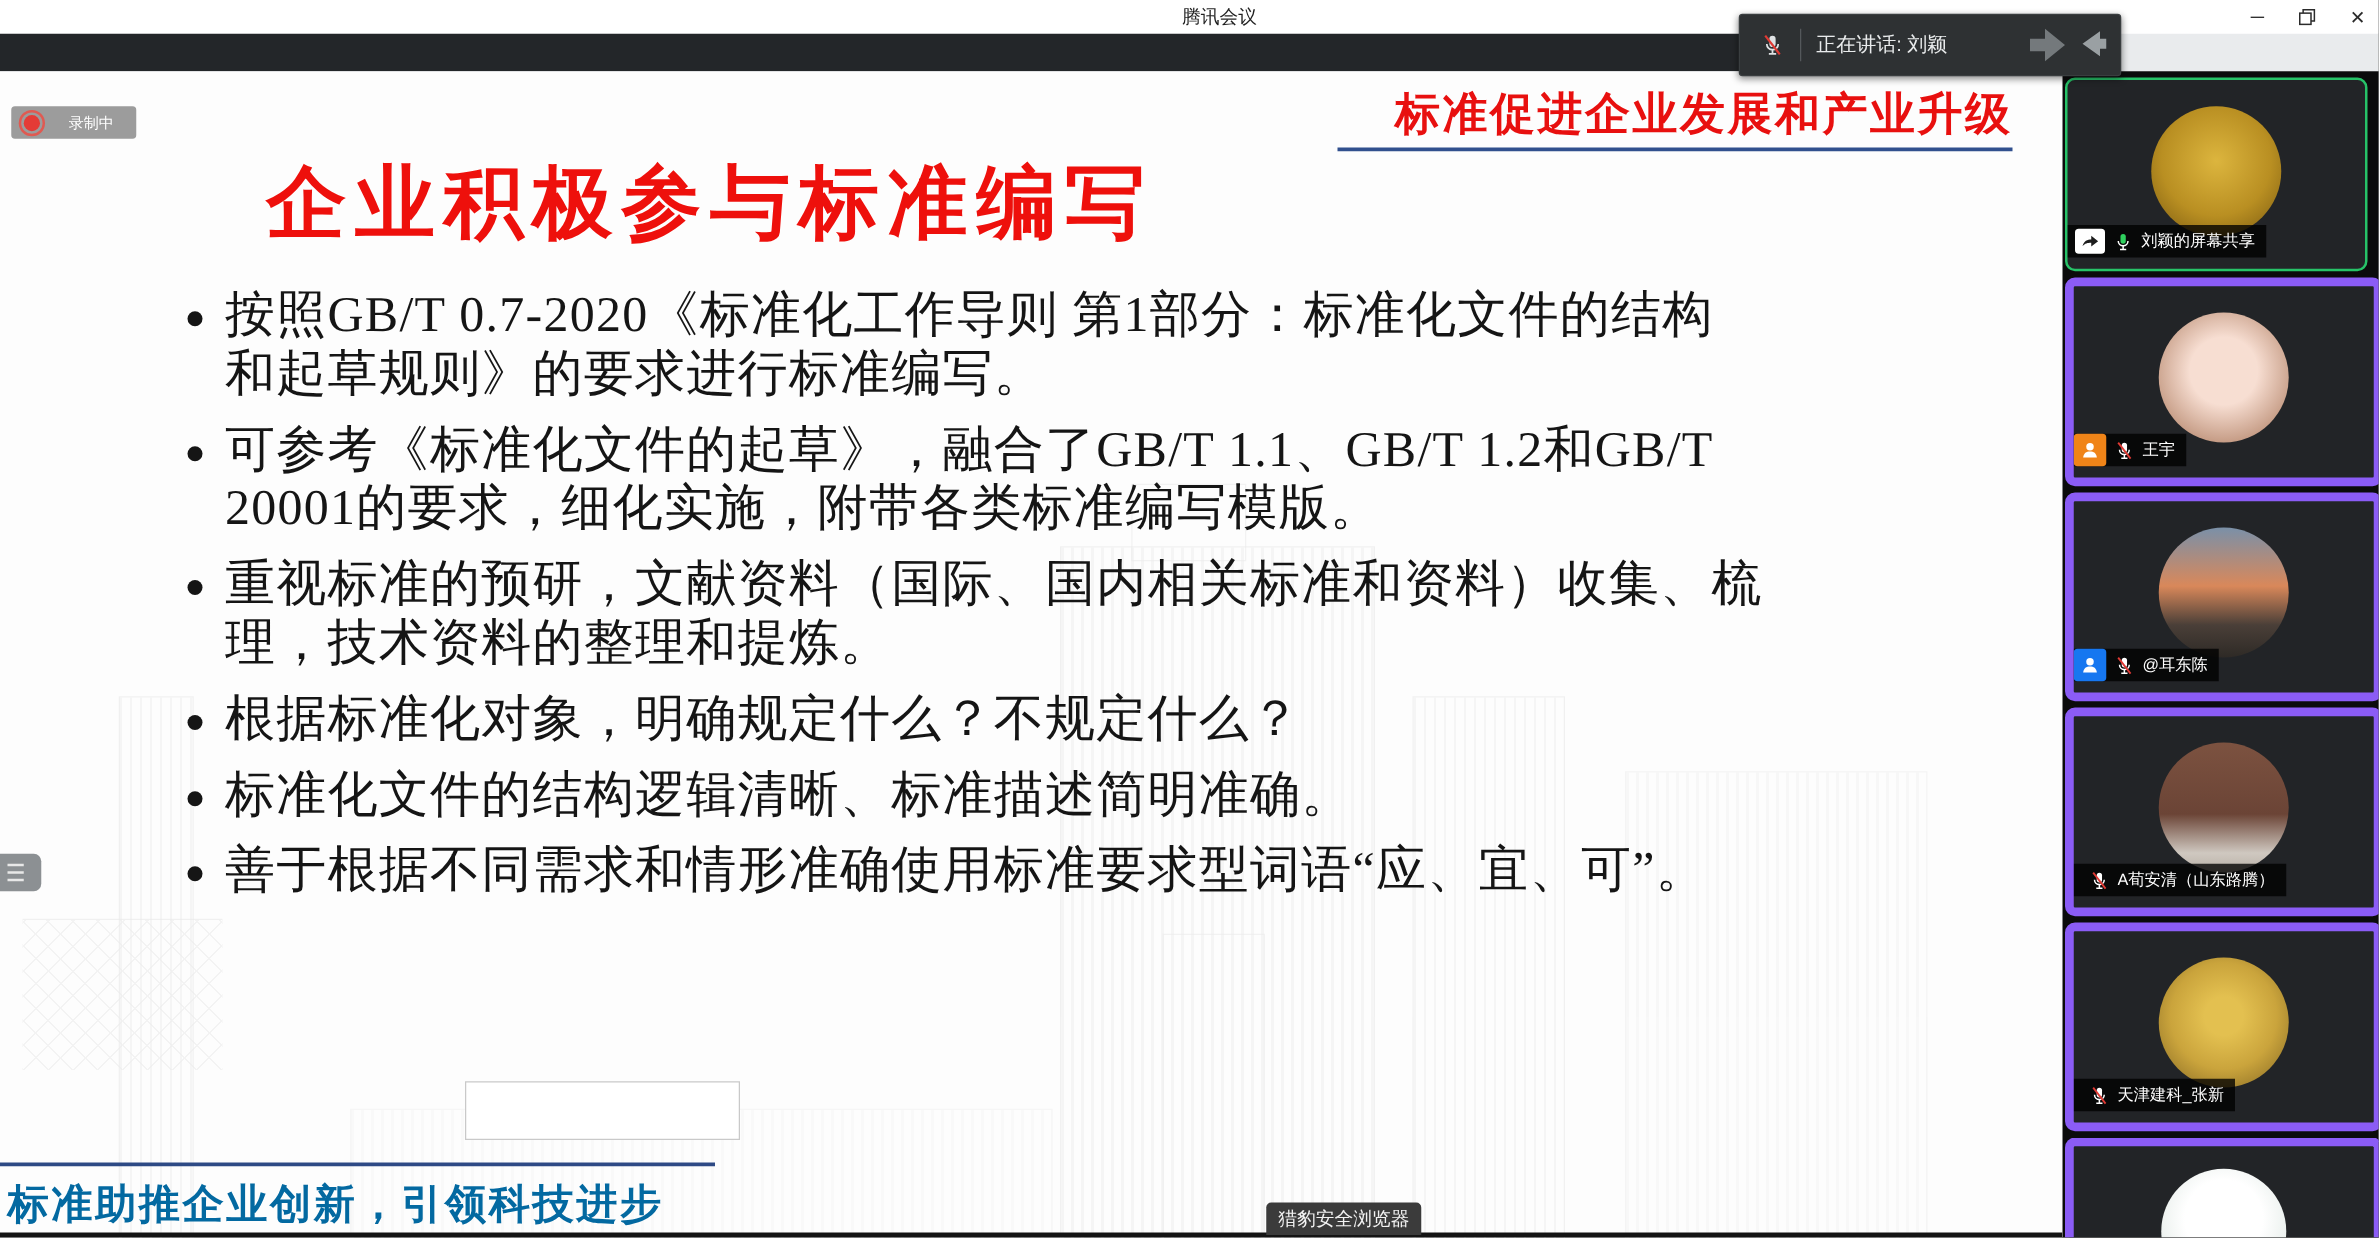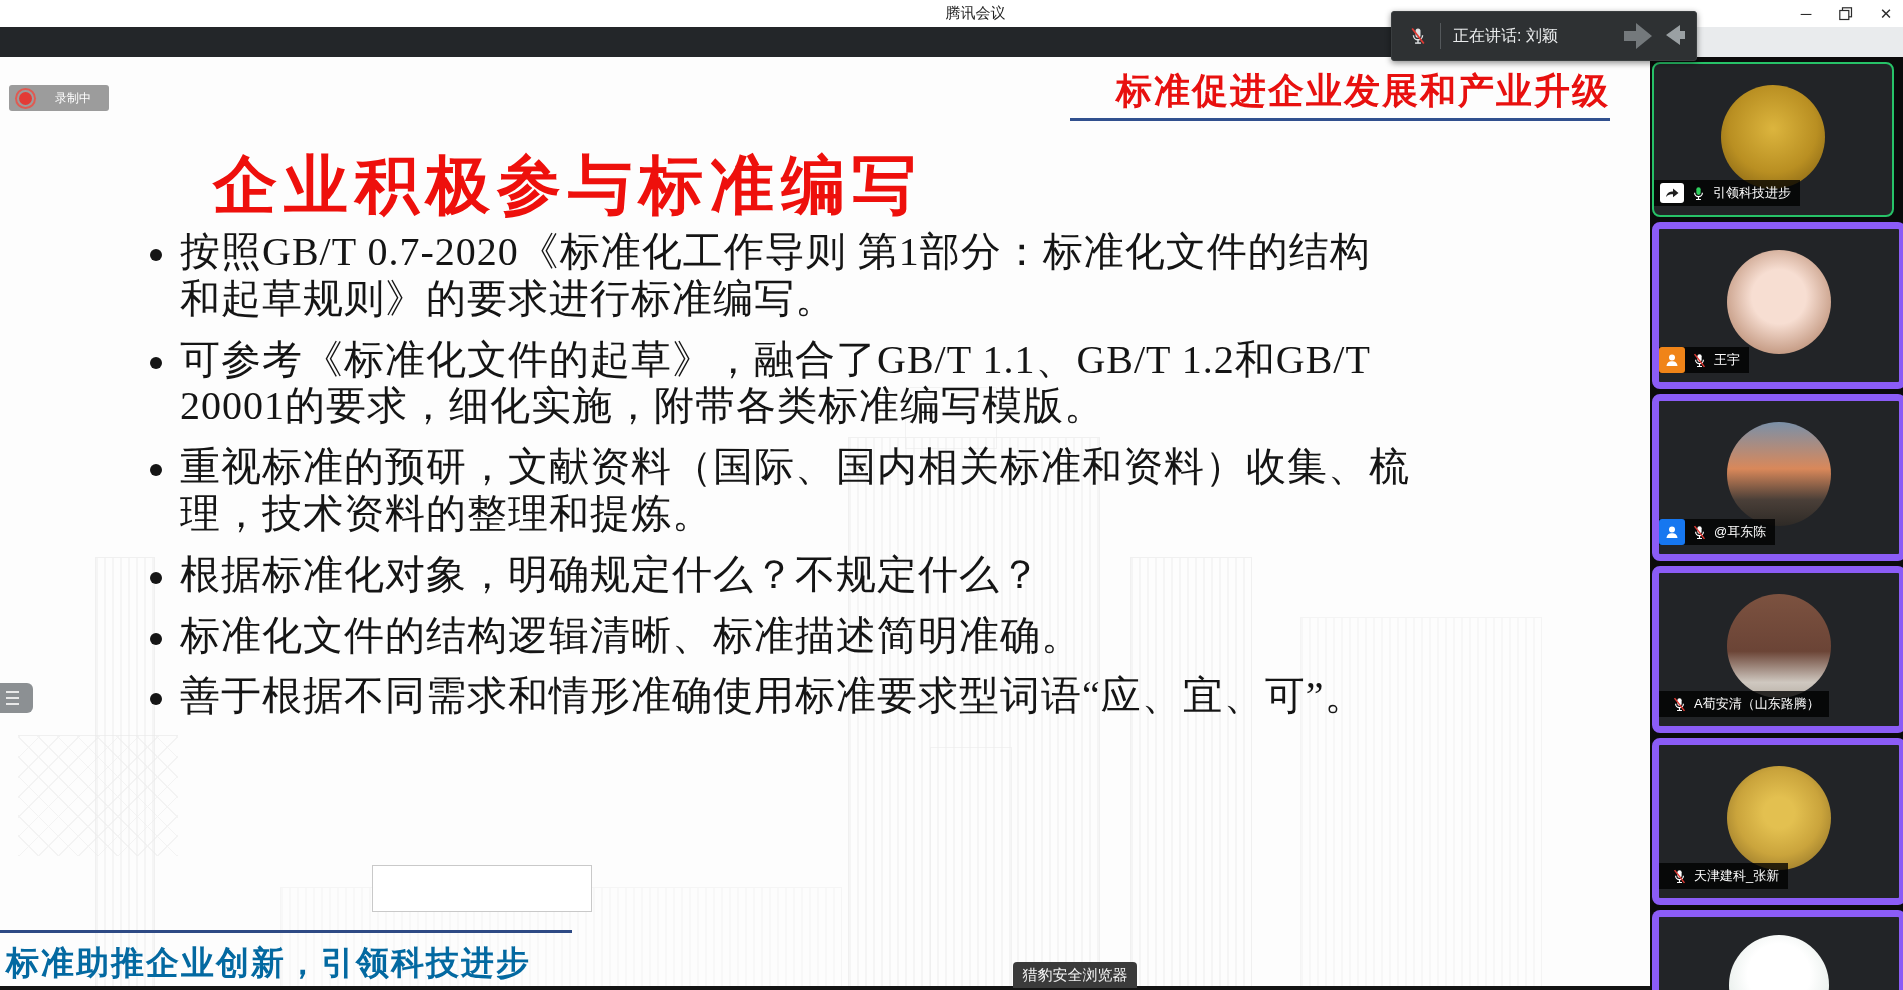--- a/index.html
+++ b/index.html
@@ -35,21 +35,21 @@
        font-family:"Liberation Sans",sans-serif;}
   .rec-dot{width:13px;height:13px;border-radius:50%;background:#e43b36;margin-left:10px;
        box-shadow:0 0 0 2px #9c9c9c,0 0 0 4px #e05a52;}
   .rec-label{color:#fff;font-size:12px;margin-left:23px;}
 
   .hdr-right{position:absolute;right:40px;top:10px;width:560px;text-align:right;z-index:3;}
   .hdr-right-text{color:#e8100f;font-size:36px;font-weight:600;letter-spacing:2px;white-space:nowrap;}
   .hdr-right-line{margin-top:2px;height:3px;background:#31508e;width:540px;margin-left:auto;}
 
   .slide-title{position:absolute;left:213px;top:62px;color:#ee100c;font-size:64px;font-weight:600;
-       letter-spacing:7px;white-space:nowrap;z-index:3;margin-top:23px;}
+       letter-spacing:7px;white-space:nowrap;z-index:3;}
 
   .bullets{position:absolute;left:148px;top:172px;width:1262px;margin:0;padding:0;list-style:none;z-index:3;}
   .bullets li{position:relative;padding-left:32px;color:#151515;font-size:40px;line-height:1.17;
        letter-spacing:1px;margin-bottom:14px;}
   .bullets li::before{content:"";position:absolute;left:2px;top:20px;width:12px;height:12px;
        border-radius:50%;background:#151515;}
 
   .overlay-textbox{position:absolute;left:372px;top:808px;width:218px;height:45px;background:#ffffff;
        border:1px solid #c9c9c9;z-index:4;}
 
@@ -202,21 +202,21 @@
             </svg>
           </span>
           <span class="icon">
             <svg width="17" height="17" viewBox="0 0 24 24">
               <rect x="9" y="3" width="6" height="11" rx="3" fill="#2fd05e"></rect>
               <path d="M6.5 11a5.5 5.5 0 0 0 11 0" stroke="#ffffff" stroke-width="1.7" fill="none"></path>
               <line x1="12" y1="16.5" x2="12" y2="20.5" stroke="#ffffff" stroke-width="1.7"></line>
               <line x1="8.5" y1="20.5" x2="15.5" y2="20.5" stroke="#ffffff" stroke-width="1.7"></line>
             </svg>
           </span>
-          <span class="name-text">引领科技进步</span>
+          <span class="name-text">刘颖的屏幕共享</span>
         </div>
       </div>
 
       <div class="tile">
         <div class="avatar" style="background:radial-gradient(circle at 50% 45%, #f7ded2 35%, #c49a83 75%, #6b4a38 100%)"></div>
         <div class="name-bar">
           <span class="role-badge" style="background:#f08418;">
             <svg width="16" height="16" viewBox="0 0 16 16">
               <circle cx="8" cy="5.4" r="3" fill="#fff"></circle>
                 <path d="M2.5 14 C3 10.5 5 9.2 8 9.2 C11 9.2 13 10.5 13.5 14 Z" fill="#fff"></path>

